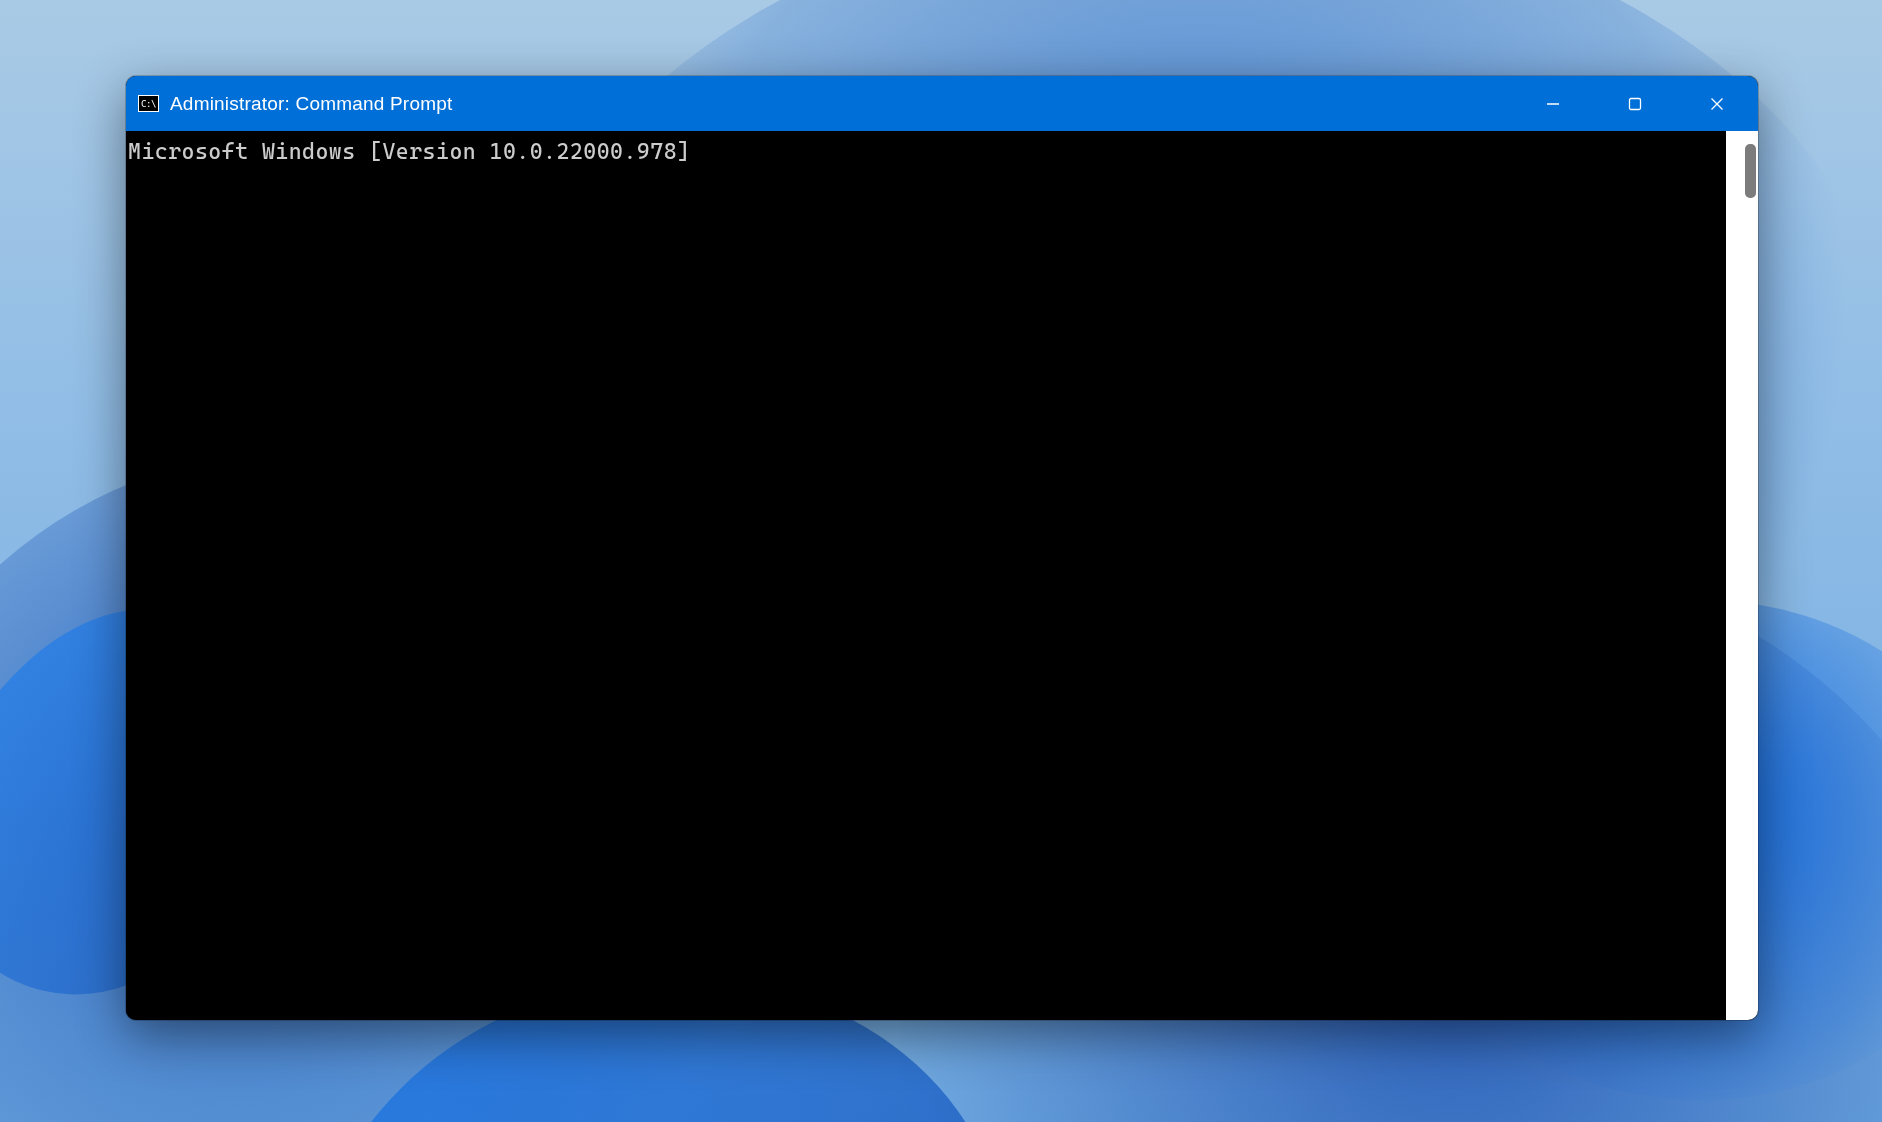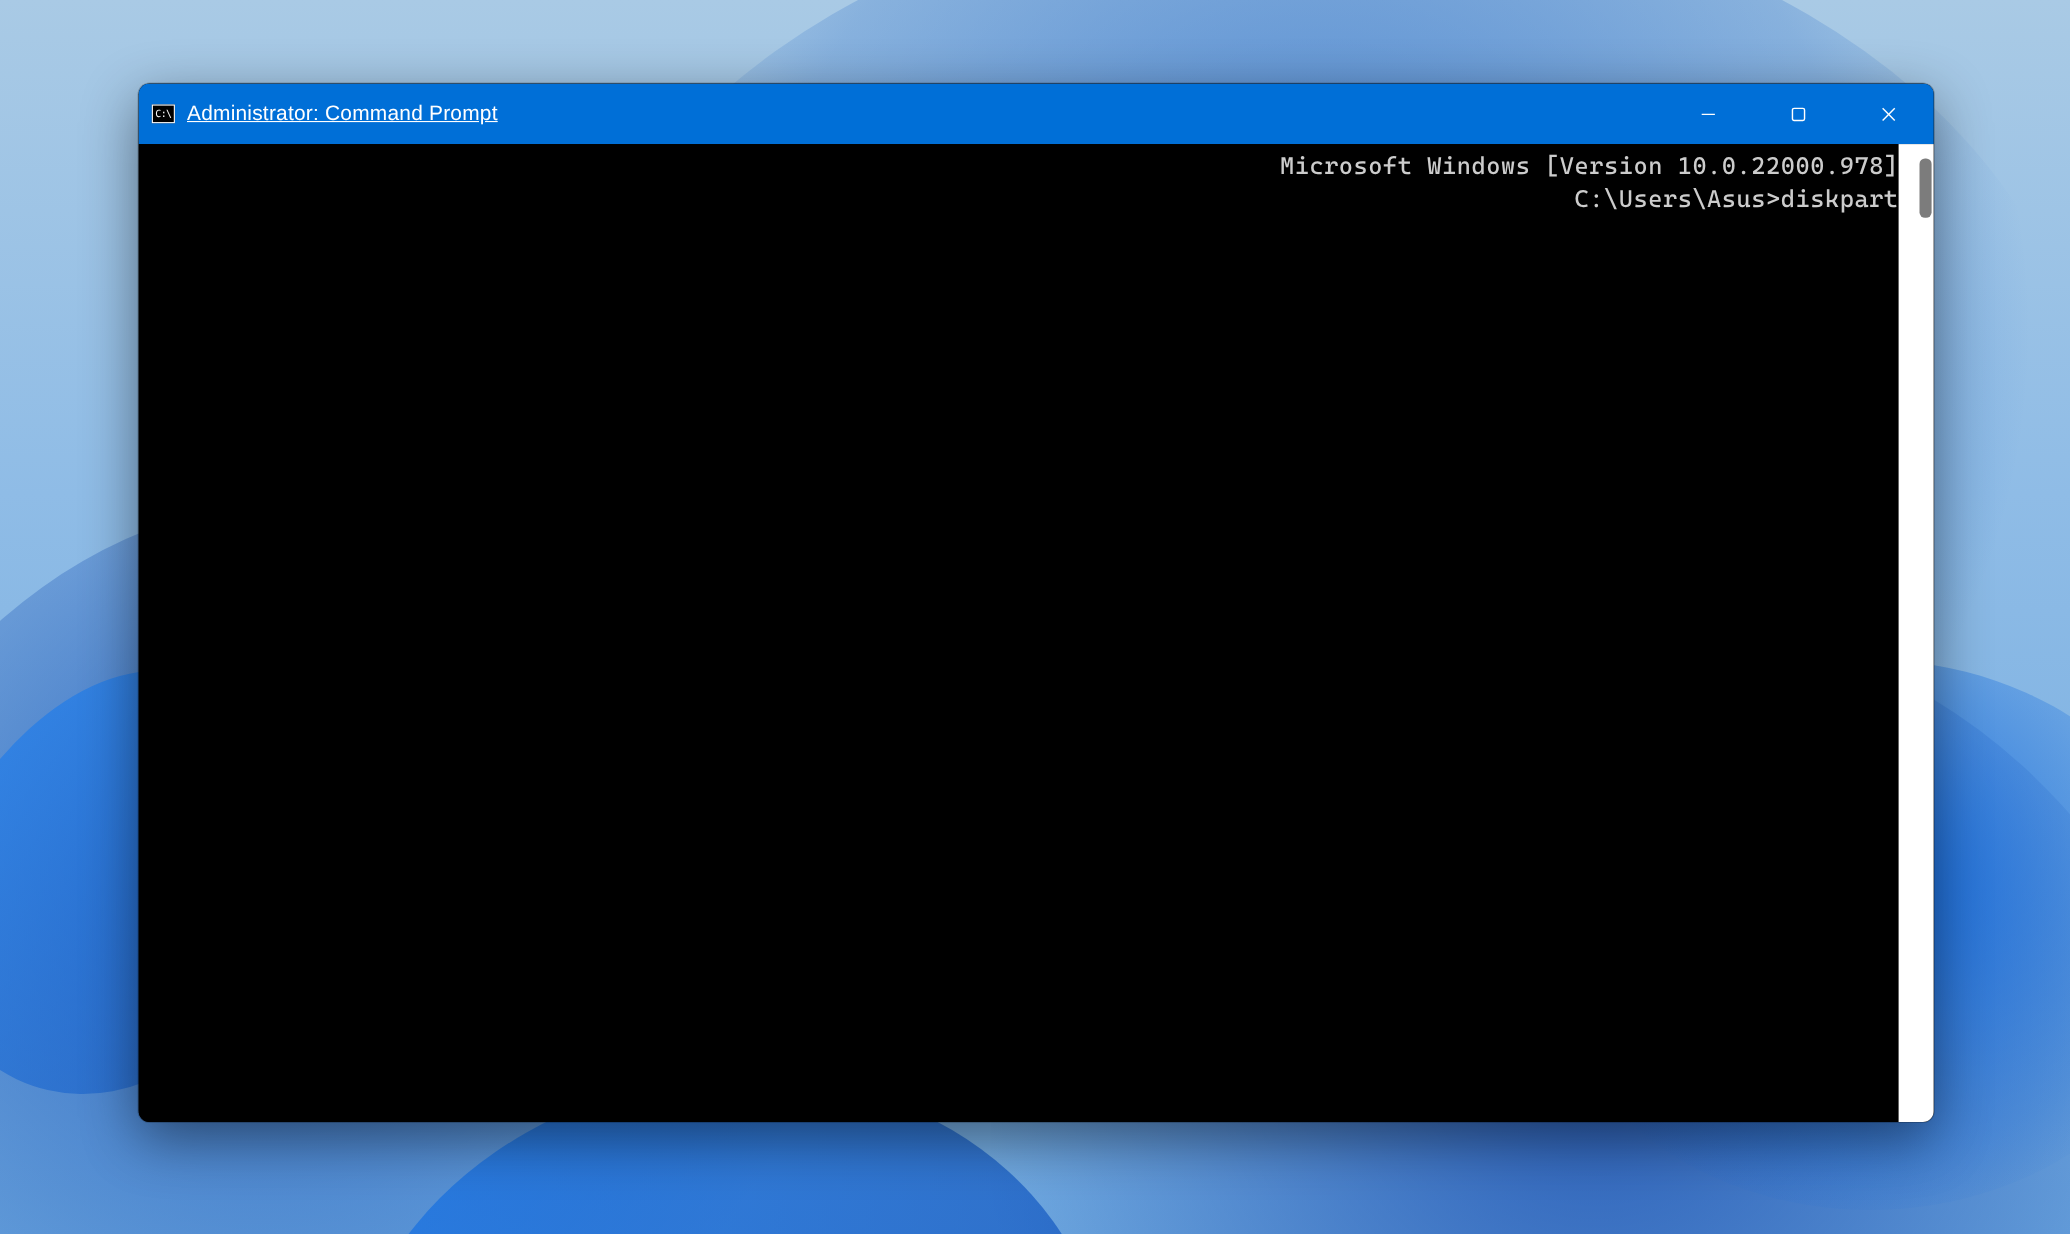--- a/index.html
+++ b/index.html
@@ -124,21 +124,20 @@
       margin-right: 11px;
       letter-spacing: -0.5px;
       line-height: 1;
       padding-top: 1px;
     }
     
     .titlebar-title {
       font-size: 19px;
       font-weight: 400;
       letter-spacing: 0.2px;
-      text-decoration: underline;
     }
     
     .window-controls {
       position: absolute;
       right: 0;
       top: 0;
       height: 100%;
       display: flex;
     }
     
@@ -170,21 +169,20 @@
       top: 0;
       right: 32px;
       bottom: 0;
       padding: 6px 0 0 2px;
       font-family: Consolas, "Cascadia Mono", monospace;
       font-size: 22px;
       line-height: 1.35;
       color: #CCCCCC;
       white-space: pre;
       letter-spacing: 0.5px;
-      text-align: right;
     }
     
     .terminal-line {
       display: block;
     }
     
     .scrollbar-track {
       position: absolute;
       right: 0;
       top: 0;
@@ -232,18 +230,18 @@
       </div>
       <div class="win-btn">
         <svg width="14" height="14" viewBox="0 0 14 14">
           <line x1="1.5" y1="1.5" x2="12.5" y2="12.5" stroke-width="1.3"></line>
           <line x1="12.5" y1="1.5" x2="1.5" y2="12.5" stroke-width="1.3"></line>
         </svg>
       </div>
     </div>
   </div>
   <div class="terminal-body">
-    <div class="terminal-content"><span class="terminal-line">Microsoft Windows [Version 10.0.22000.978]</span><span class="terminal-line"></span><span class="terminal-line">C:\Users\Asus&gt;diskpart</span></div>
+    <div class="terminal-content"><span class="terminal-line">Microsoft Windows [Version 10.0.22000.978]</span><span class="terminal-line"></span></div>
     <div class="scrollbar-track">
       <div class="scrollbar-thumb"></div>
     </div>
   </div>
 </div>
 
 </body></html>

